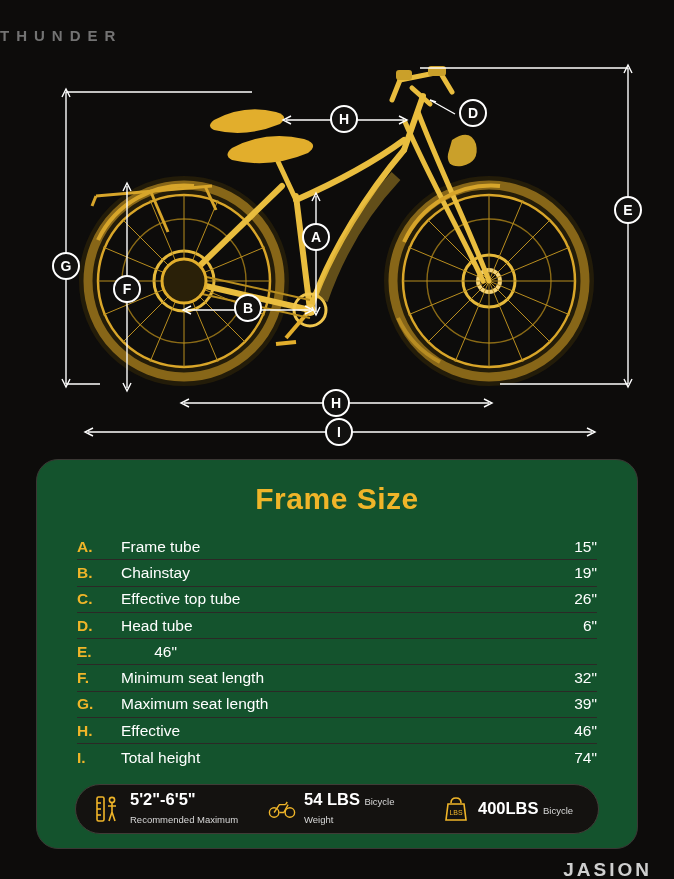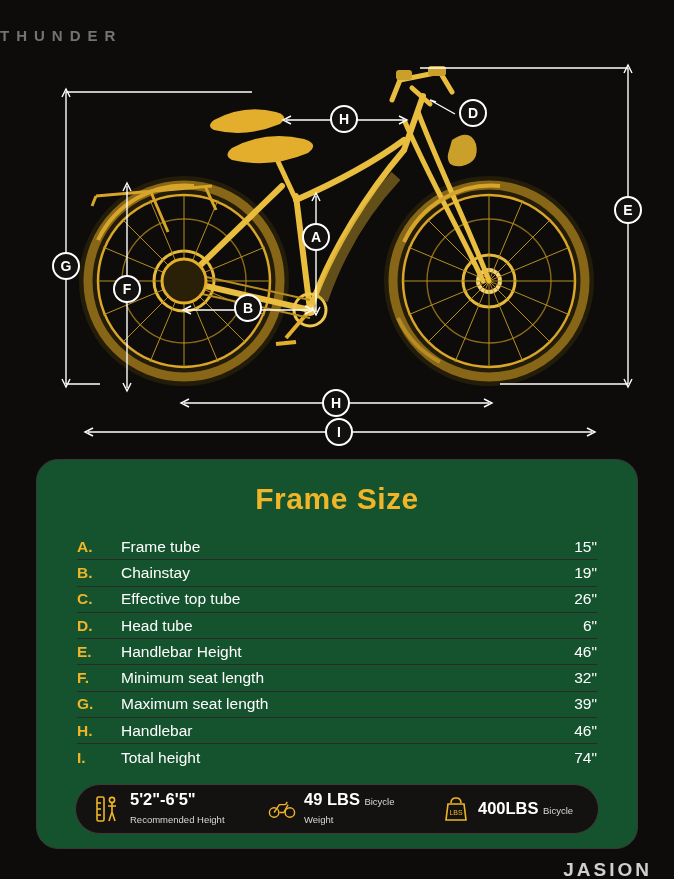--- a/index.html
+++ b/index.html
@@ -347,36 +347,35 @@
       <span class="name">Effective top tube</span>
       <span class="val">26"</span>
     </div>
     <div class="row">
       <span class="key">D.</span>
       <span class="name">Head tube</span>
       <span class="val">6"</span>
     </div>
     <div class="row">
       <span class="key">E.</span>
-      <span class="name">Handlebar Height</span>
       <span class="val">46"</span>
     </div>
     <div class="row">
       <span class="key">F.</span>
       <span class="name">Minimum seat length</span>
       <span class="val">32"</span>
     </div>
     <div class="row">
       <span class="key">G.</span>
       <span class="name">Maximum seat length</span>
       <span class="val">39"</span>
     </div>
     <div class="row">
       <span class="key">H.</span>
-      <span class="name">Handlebar</span>
+      <span class="name">Effective</span>
       <span class="val">46"</span>
     </div>
     <div class="row">
       <span class="key">I.</span>
       <span class="name">Total height</span>
       <span class="val">74"</span>
     </div>
   </div>
 
   <div class="specs">
@@ -387,34 +386,34 @@
           <rect x="2" y="3" width="7" height="24" rx="1.5"></rect>
           <line x1="2" y1="9" x2="6" y2="9"></line>
           <line x1="2" y1="15" x2="6" y2="15"></line>
           <line x1="2" y1="21" x2="6" y2="21"></line>
           <circle cx="17" cy="6" r="2.6"></circle>
           <path d="M17 9 L17 18 M13 12 L21 12 M14 27 L17 18 L20 27"></path>
         </svg>
       </span>
       <span class="txt">
         <span class="big">5'2"-6'5"</span>
-        <span class="sub">Recommended Height</span>
+        <span class="sub">Recommended Maximum</span>
       </span>
     </div>
 
     <div class="spec">
       <span class="ico">
         <svg width="32" height="22" viewBox="0 0 32 22" fill="none" stroke="#f0b529" stroke-width="1.6">
           <circle cx="7" cy="15" r="5.4"></circle>
           <circle cx="25" cy="15" r="5.4"></circle>
           <path d="M7 15 L13 6 L20 6 M13 15 L18 15 L23 6 M20 6 L22 3"></path>
         </svg>
       </span>
       <span class="txt">
-        <span class="big">49 LBS</span>
+        <span class="big">54 LBS</span>
         <span class="sub">Bicycle Weight</span>
       </span>
     </div>
 
     <div class="spec">
       <span class="ico">
         <svg width="26" height="28" viewBox="0 0 26 28" fill="none" stroke="#f0b529" stroke-width="1.6">
           <path d="M8 8 q0 -5 5 -5 q5 0 5 5"></path>
           <path d="M5 9 L21 9 L23 25 L3 25 Z"></path>
           <text x="13" y="20" font-size="7" fill="#f0b529" stroke="none" text-anchor="middle" font-family="Liberation Sans, sans-serif">LBS</text>

